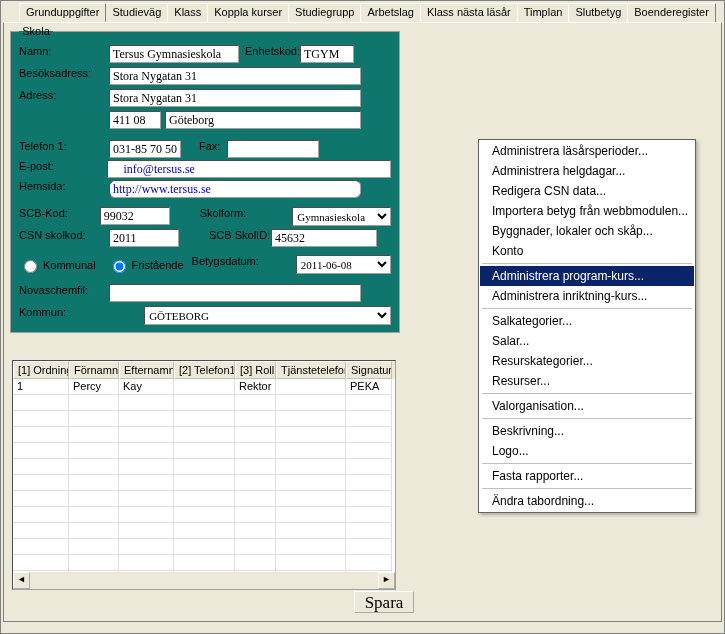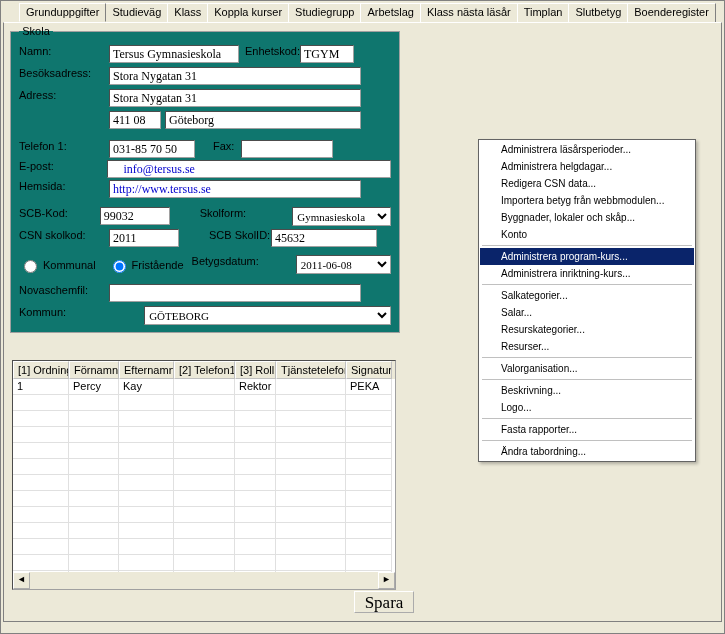--- a/index.html
+++ b/index.html
@@ -155,22 +155,22 @@
     position: absolute;
     left: 474px;
     top: 116px;
     width: 218px;
     background: #fff;
     border: 1px solid #646464;
     box-shadow: 2px 2px 3px rgba(0,0,0,0.25);
     padding: 1px;
   }
   .menu-item {
-    padding: 3px 21px;
-    font-size: 10px;
+    padding: 3px 12px;
+    font-size: 12px;
     cursor: default;
     white-space: nowrap;
   }
   .menu-item.highlight {
     background: #0a246a;
     color: #fff;
   }
   .menu-sep {
     height: 1px;
     background: #c0c0c0;
@@ -215,32 +215,32 @@
         <input type="text" style="width: 252px;" value="Stora Nygatan 31">
       </div>
       <div class="form-row" style="top:74px">
         <span class="label"></span>
         <input type="text" style="width: 52px;" value="411 08">
         <input type="text" style="width: 196px; margin-left: 4px;" value="Göteborg">
       </div>
 
       <div class="form-row" style="top:103px">
         <span class="label">Telefon 1:</span>
-        <input type="text" style="width: 86px;" value="031-85 70 50">
+        <input type="text" style="width: 72px;" value="031-85 70 50">
         <span style="width:28px;margin-left:18px">Fax:</span>
         <input type="text" style="width: 92px;" value="">
       </div>
 
       <div class="form-row" style="top:123px">
         <span class="label">E-post:</span>
         <input type="text" class="link" style="width: 292px; color: rgb(0, 0, 204); padding-left: 16px;" value="info@tersus.se">
       </div>
       <div class="form-row" style="top:143px">
         <span class="label">Hemsida:</span>
-        <input type="text" class="link" style="width: 252px; color: rgb(0, 0, 204);" value="http://www.tersus.se">
+        <input type="text" class="link" style="width: 252px; color: rgb(0, 0, 204); border-radius: 6px;" value="http://www.tersus.se">
       </div>
 
       <div class="form-row" style="top:170px">
         <span class="label">SCB-Kod:</span>
         <input type="text" style="width: 70px;" value="99032">
         <span style="width:62px;margin-left:30px">Skolform:</span>
         <select style="width:110px">
           <option>Gymnasieskola</option>
         </select>
       </div>

